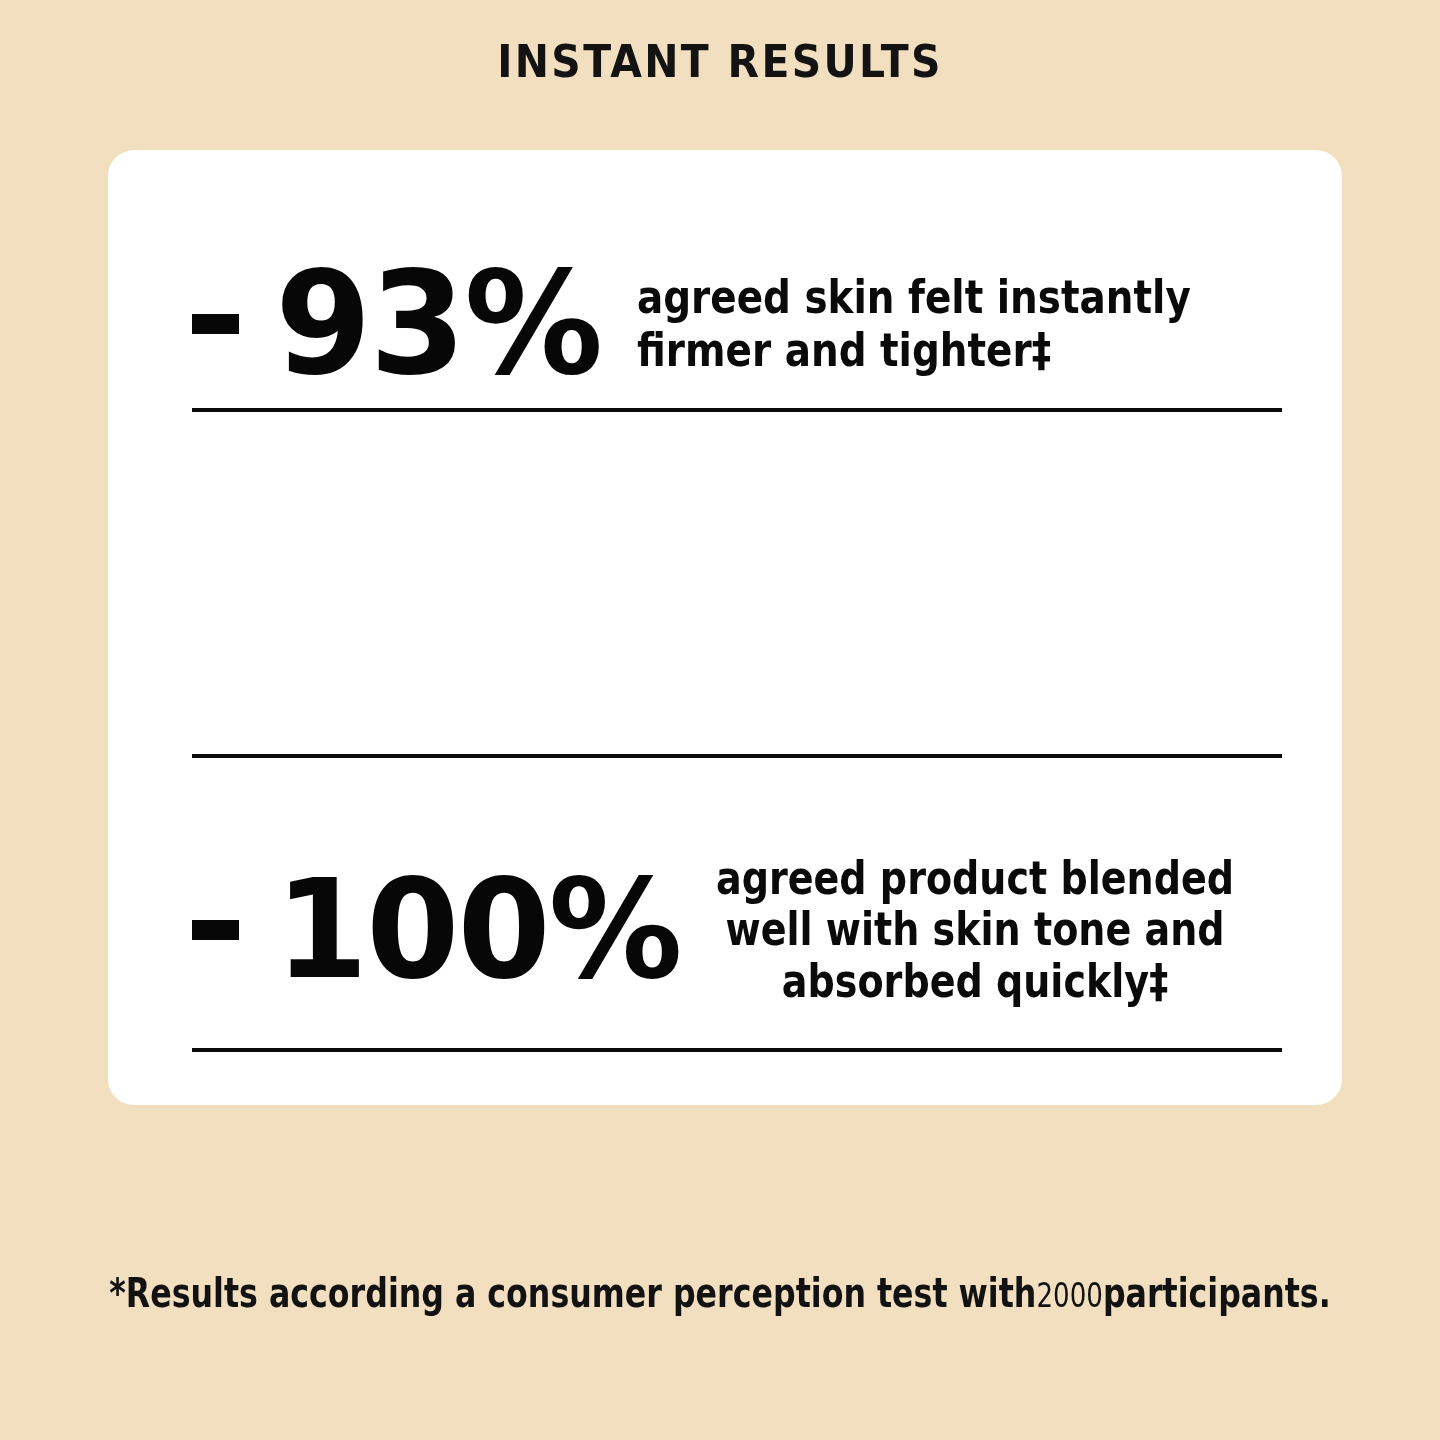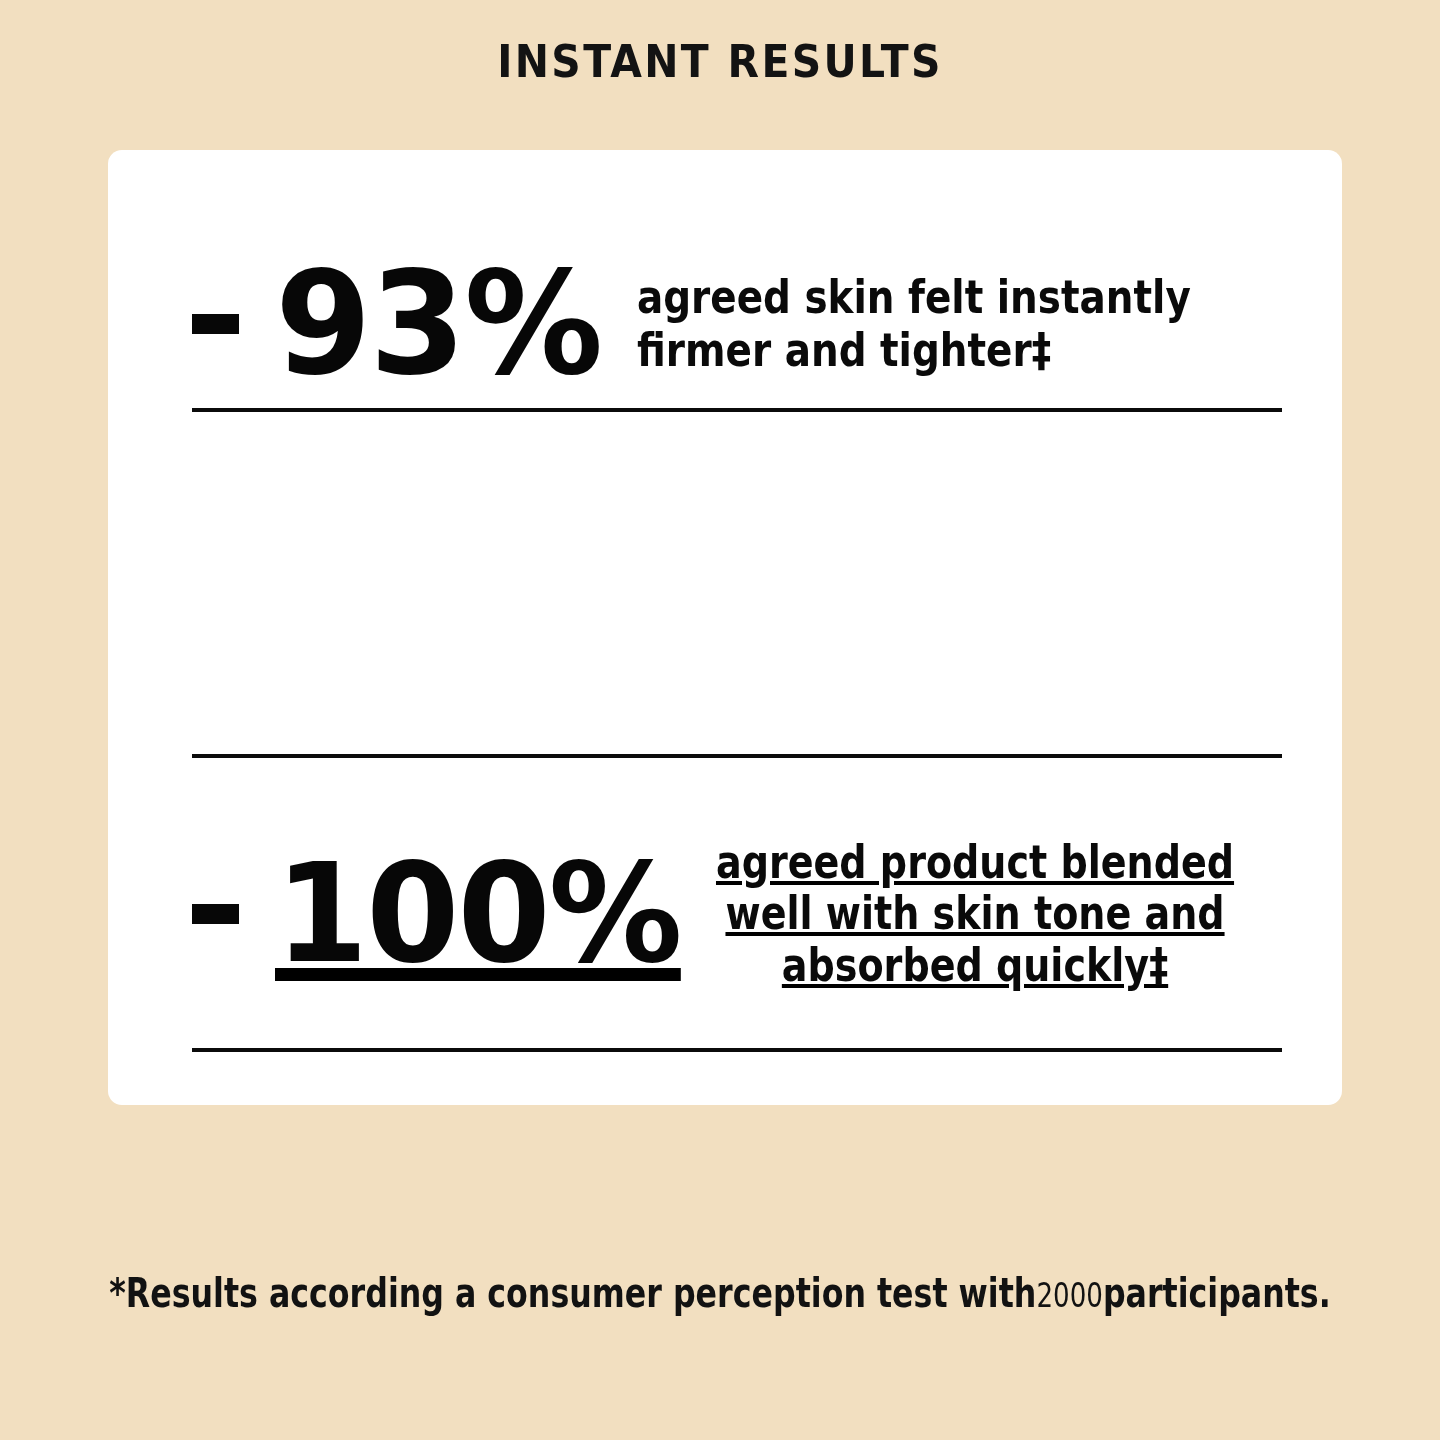--- a/index.html
+++ b/index.html
@@ -39,34 +39,34 @@
   }
 
   
   .card {
     position: absolute;
     left: 108px;
     top: 150px;
     width: 1234px;
     height: 955px;
     background: #ffffff;
-    border-radius: 14px;
+    border-radius: 26px;
     box-sizing: border-box;
   }
 
   
   .stat-row {
     position: absolute;
     left: 0;
     width: 100%;
     box-sizing: border-box;
   }
   .stat-row.row-1 { top: 94px; }
   .stat-row.row-2 { top: 440px; }
-  .stat-row.row-3 { top: 684px; text-decoration: underline; }
+  .stat-row.row-3 { top: 700px; }
 
   .stat-inner {
     display: flex;
     align-items: center;
     padding-left: 84px;
     padding-right: 52px;
     height: 160px;
   }
 
   .dash {

